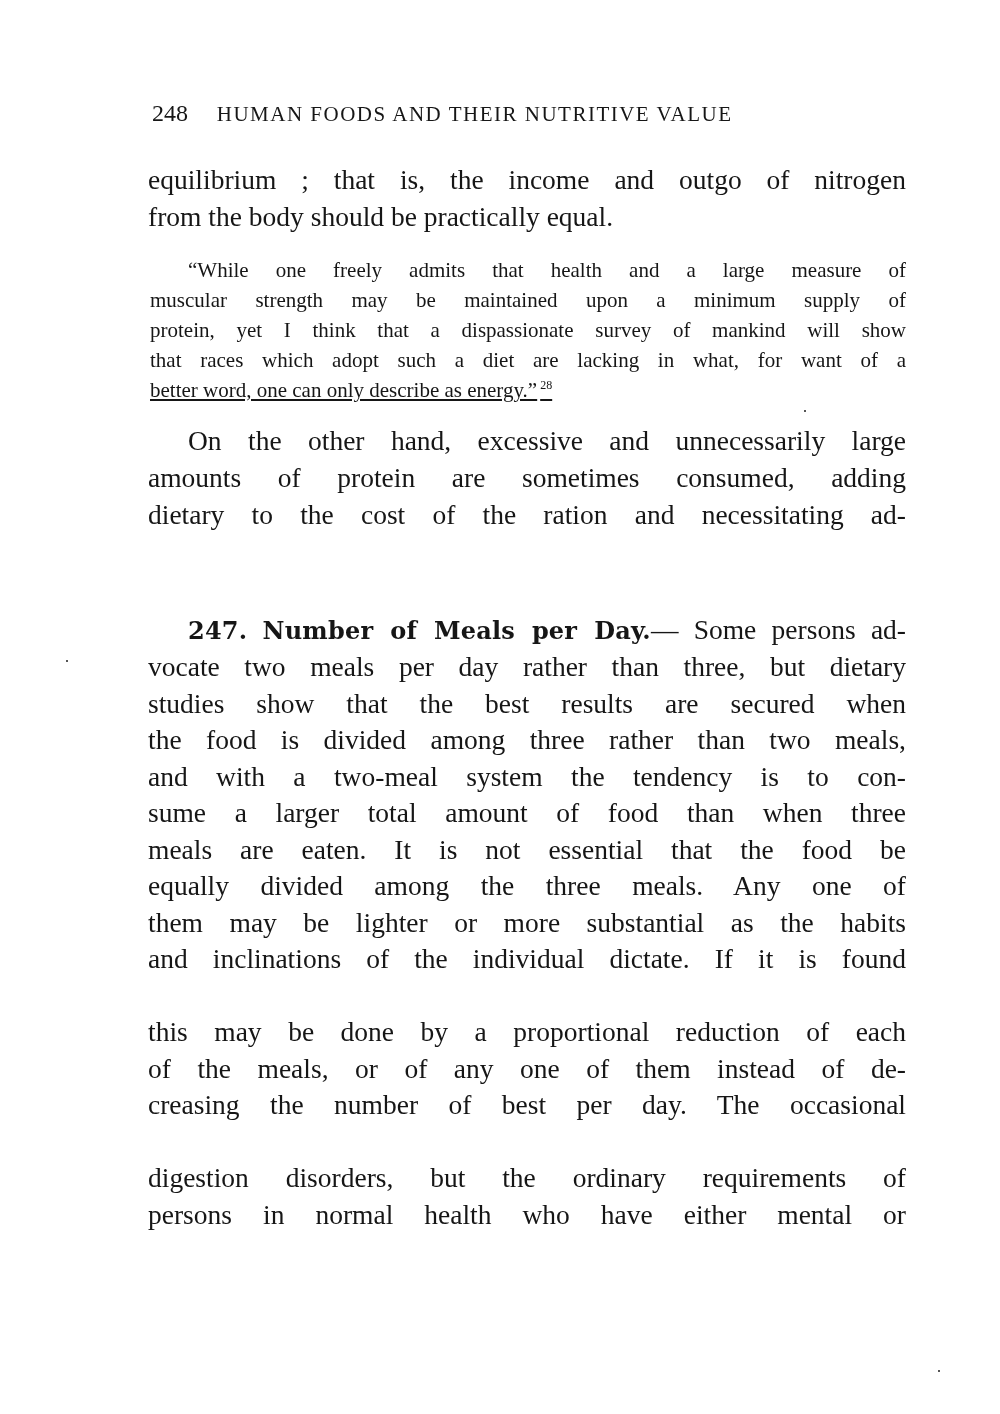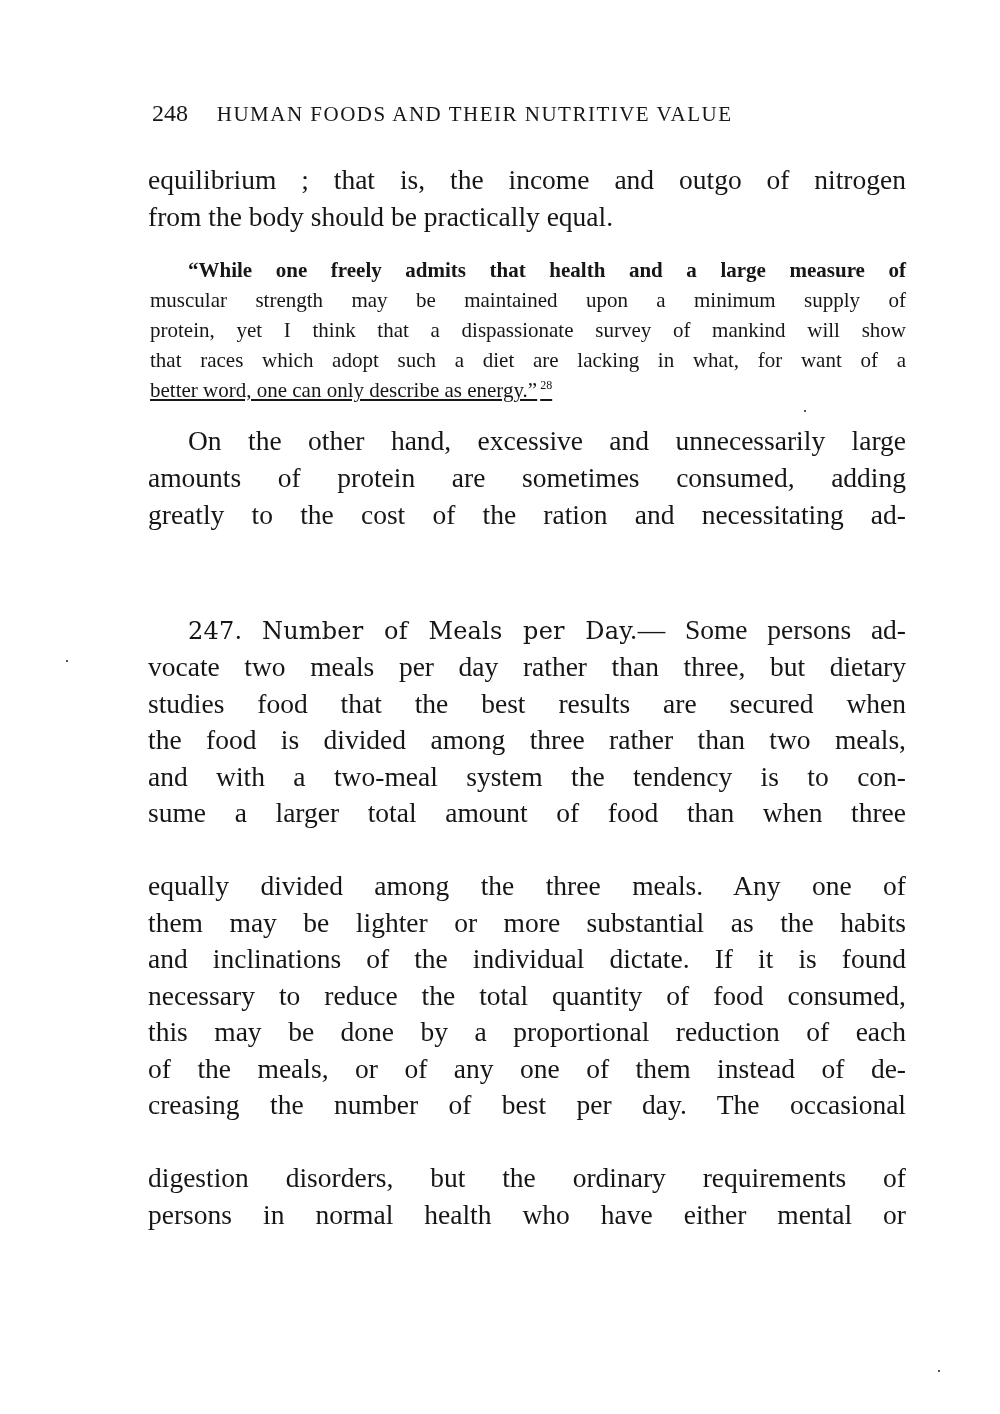--- a/index.html
+++ b/index.html
@@ -8,24 +8,24 @@
   .page { position: absolute; left: 0; top: 0; width: 1000px; height: 1414px; }
   .running-head { position: absolute; left: 152px; top: 100px; width: 760px; font-size: 21px;
                   letter-spacing: 1.5px; white-space: nowrap; }
   .running-head .pg { font-size: 24px; margin-right: 22px; letter-spacing: 0; }
   .line { position: absolute; left: 148px; width: 758px; white-space: nowrap;
           text-align: justify; text-align-last: justify; font-size: 27.5px; }
   .line.last { text-align-last: left; }
   .line.indent { left: 188px; width: 718px; }
   .q { position: absolute; left: 150px; width: 756px; white-space: nowrap;
        text-align: justify; text-align-last: justify; font-size: 21px; }
-  .q.indent { left: 188px; width: 718px; font-weight: bold; }
+  .q.indent { left: 188px; width: 718px; }
   .q.last { text-align-last: left; text-decoration: underline; }
   .sup { font-size: 12px; vertical-align: super; margin-left: 3px; }
-  .bold { font-weight: normal; font-family: "DejaVu Serif", serif; font-size: 24px; letter-spacing: 0.2px; }
+  .bold { font-weight: bold; font-family: "DejaVu Serif", serif; font-size: 24px; letter-spacing: 0.2px; }
   .speck { position: absolute; width: 2px; height: 2px; background: #555; }
 </style>
 </head>
 <body>
 
 <div class="page">
 
   <div class="running-head">
     <span class="pg">248</span>
     <span>HUMAN FOODS AND THEIR NUTRITIVE VALUE</span>
@@ -37,36 +37,36 @@
   <div>
     <div class="q indent" style="top:258px">“While one freely admits that health and a large measure of</div>
     <div class="q" style="top:288px">muscular strength may be maintained upon a minimum supply of</div>
     <div class="q" style="top:318px">protein, yet I think that a dispassionate survey of mankind will show</div>
     <div class="q" style="top:348px">that races which adopt such a diet are lacking in what, for want of a</div>
     <div class="q last" style="top:378px"><span>better word, one can only describe as energy.”</span><span class="sup">28</span></div>
   </div>
 
   <div class="line indent" style="top:425px">On the other hand, excessive and unnecessarily large</div>
   <div class="line" style="top:462px">amounts of protein are sometimes consumed, adding</div>
-  <div class="line" style="top:499px">greatly to the cost of the ration and necessitating ad-</div>
+  <div class="line" style="top:499px">dietary to the cost of the ration and necessitating ad-</div>
 
   <div class="line indent" style="top:614px">
     <span class="bold">247.</span>
     <span class="bold">Number of Meals per Day.</span><span>—</span>
     <span>Some persons ad-</span>
   </div>
   <div class="line" style="top:651px">vocate two meals per day rather than three, but dietary</div>
-  <div class="line" style="top:688px">studies food that the best results are secured when</div>
+  <div class="line" style="top:688px">studies show that the best results are secured when</div>
   <div class="line" style="top:724px">the food is divided among three rather than two meals,</div>
   <div class="line" style="top:761px">and with a two-meal system the tendency is to con-</div>
   <div class="line" style="top:797px">sume a larger total amount of food than when three</div>
+  <div class="line" style="top:834px">meals are eaten.  It is not essential that the food be</div>
   <div class="line" style="top:870px">equally divided among the three meals.  Any one of</div>
   <div class="line" style="top:907px">them may be lighter or more substantial as the habits</div>
   <div class="line" style="top:943px">and inclinations of the individual dictate.  If it is found</div>
-  <div class="line" style="top:980px">necessary to reduce the total quantity of food consumed,</div>
   <div class="line" style="top:1016px">this may be done by a proportional reduction of each</div>
   <div class="line" style="top:1053px">of the meals, or of any one of them instead of de-</div>
   <div class="line" style="top:1089px">creasing the number of best per day.  The occasional</div>
   <div class="line" style="top:1162px">digestion disorders, but the ordinary requirements of</div>
   <div class="line" style="top:1199px">persons in normal health who have either mental or</div>
 
   <div class="speck" style="left:66px; top:660px"></div>
   <div class="speck" style="left:804px; top:410px"></div>
   <div class="speck" style="left:938px; top:1370px"></div>
 </div>

